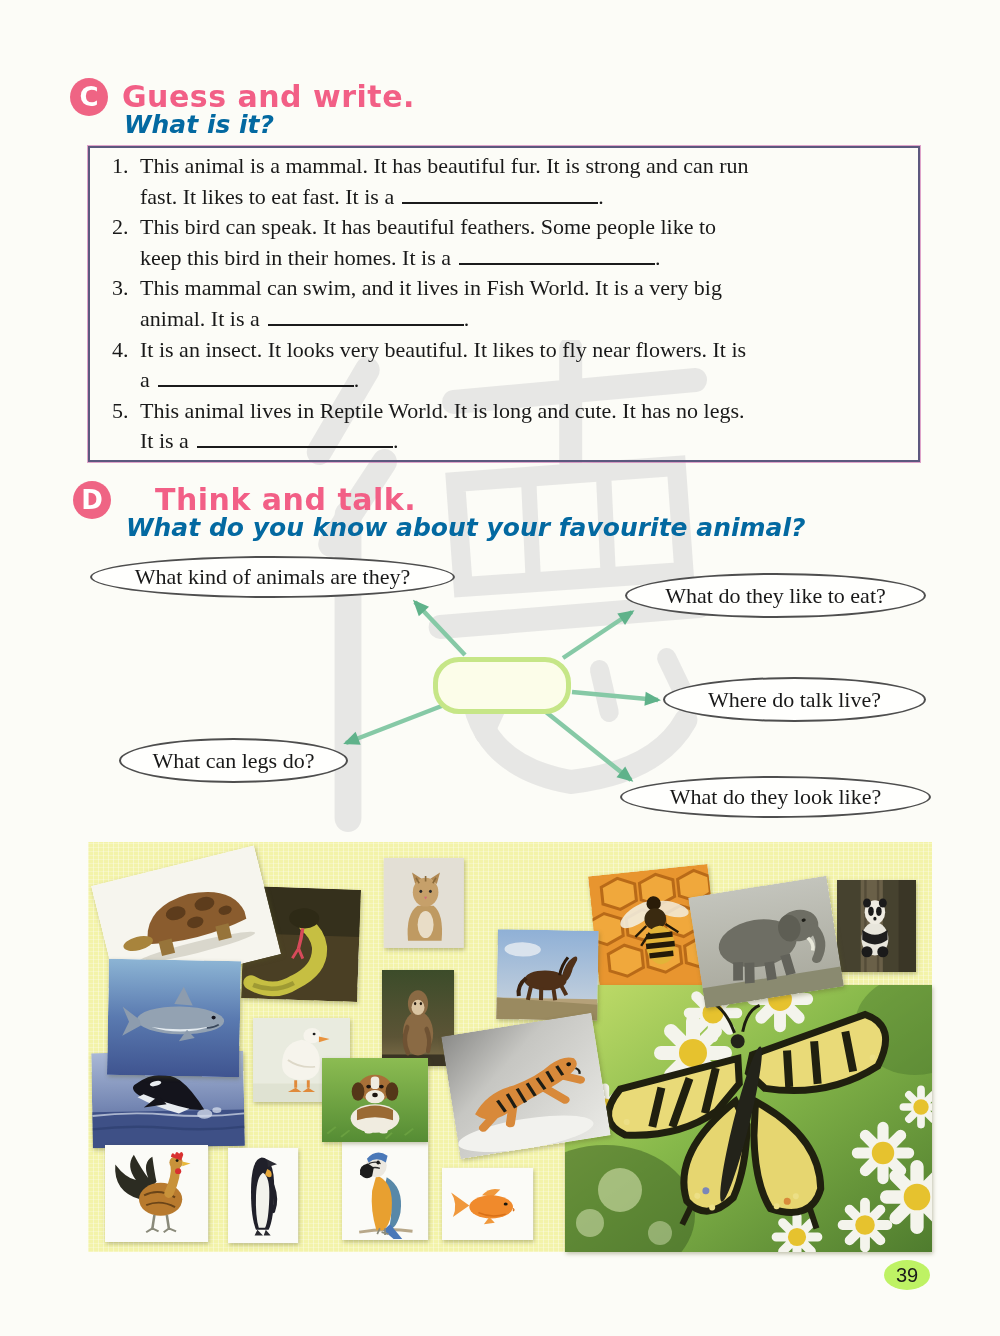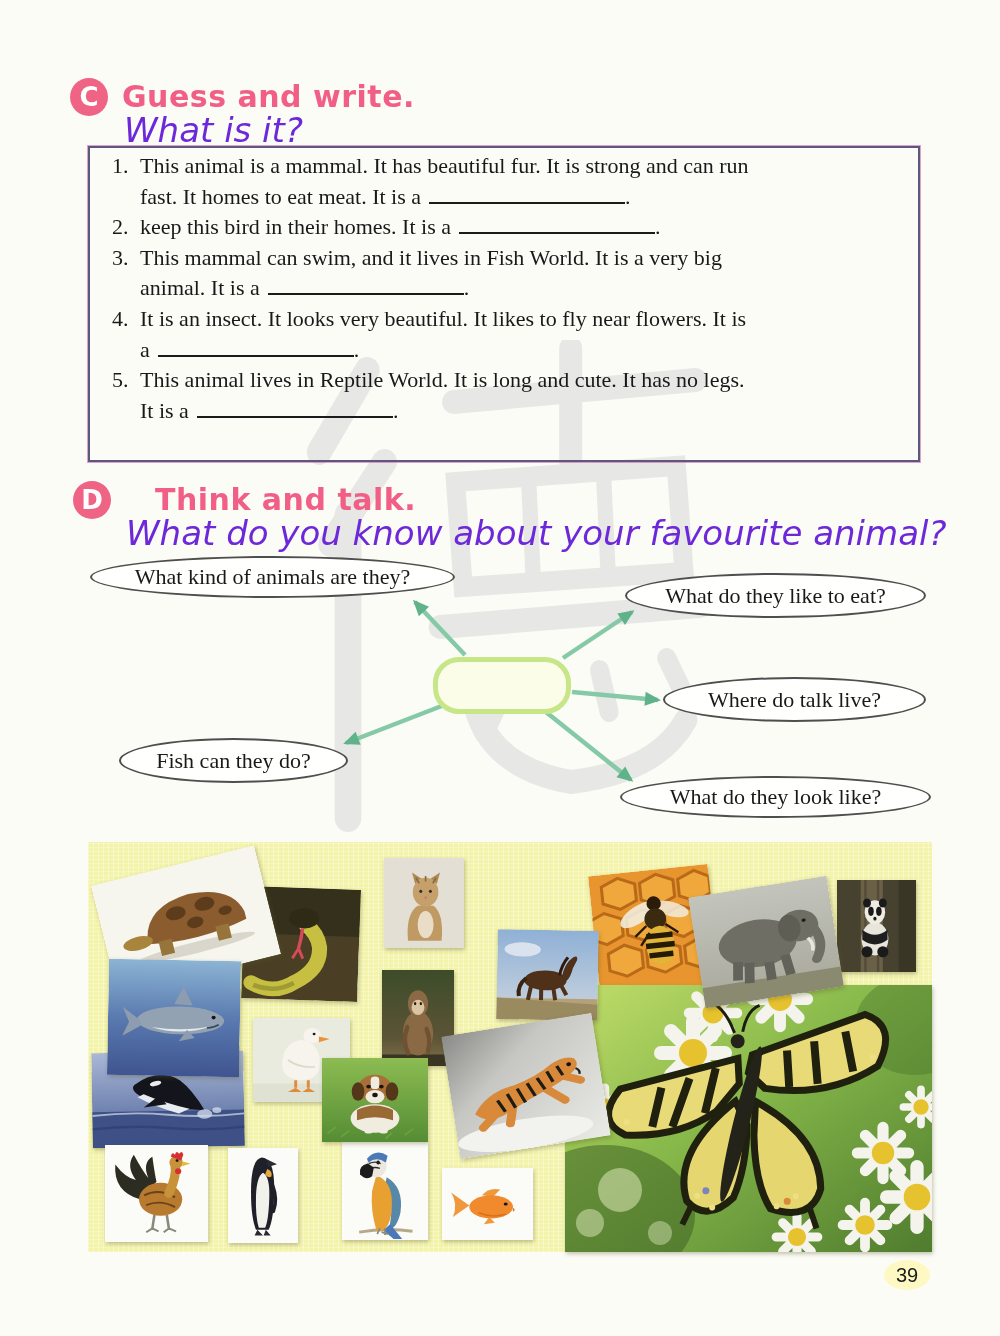--- a/index.html
+++ b/index.html
@@ -6,22 +6,22 @@
   .page{position:relative;width:1000px;height:1336px;margin:0 auto;background:#fcfcf7;overflow:hidden;
         font-family:"Liberation Serif","DejaVu Serif",serif;color:#191919;}
   
   .watermark{position:absolute;left:252px;top:340px;width:480px;height:520px;z-index:0;opacity:.5;}
   
   .badge{position:absolute;width:38px;height:38px;border-radius:50%;background:#ef6484;color:#fff;
          font-family:"DejaVu Sans","Liberation Sans",sans-serif;font-weight:bold;font-size:26px;
          display:flex;align-items:center;justify-content:center;z-index:2;}
   .sec-title{position:absolute;font-family:"DejaVu Sans","Liberation Sans",sans-serif;font-weight:bold;
          font-size:30px;letter-spacing:.5px;color:#f25f86;z-index:2;white-space:nowrap;}
-  .sec-sub{position:absolute;font-family:"DejaVu Sans","Liberation Sans",sans-serif;font-weight:normal;
-         font-style:italic;font-size:34px;color:#6d28d9;z-index:2;white-space:nowrap;}
+  .sec-sub{position:absolute;font-family:"DejaVu Sans","Liberation Sans",sans-serif;font-weight:bold;
+         font-style:italic;font-size:25px;color:#0369a1;z-index:2;white-space:nowrap;}
   
   .riddle-box{position:absolute;left:88px;top:146px;width:832px;height:316px;box-sizing:border-box;
          border:2px solid #5c587e;box-shadow:0 0 0 1px rgba(199,90,165,.55);z-index:1;padding-top:3px;}
   .ritem{position:relative;padding-left:50px;font-size:22px;line-height:30.6px;}
   .ritem .num{position:absolute;left:22px;top:0;}
   .ritem .l{white-space:nowrap;}
   .blank{display:inline-block;width:196px;height:14px;border-bottom:2px solid #1b1b1b;margin-left:8px;
          vertical-align:baseline;}
   
   .bubble{position:absolute;border:2px solid #4e4e4e;border-radius:50%;background:#fffffd;z-index:2;
@@ -29,21 +29,21 @@
   .center-box{position:absolute;left:433px;top:657px;width:138px;height:57px;background:#fcfde9;
          border:5px solid #c6e687;border-radius:26px;box-sizing:border-box;z-index:2;}
   .arrows{position:absolute;left:0;top:0;width:1000px;height:1336px;z-index:1;pointer-events:none;}
   
   .collage{position:absolute;left:88px;top:842px;width:844px;height:410px;background:#f3f3a9;z-index:2;
      background-image:repeating-linear-gradient(90deg,rgba(255,255,255,.35) 0 1px,transparent 1px 5px),
                       repeating-linear-gradient(0deg,rgba(255,255,255,.25) 0 1px,transparent 1px 4px);}
   .ph{position:absolute;overflow:hidden;box-shadow:1px 2px 4px rgba(90,90,40,.35);}
   .ph svg{display:block;width:100%;height:100%;}
   
-  .pagenum{position:absolute;left:884px;top:1260px;width:46px;height:30px;border-radius:50%;background:#fef9c3;
+  .pagenum{position:absolute;left:884px;top:1260px;width:46px;height:30px;border-radius:50%;background:#bef264;
      display:flex;align-items:center;justify-content:center;z-index:3;
      font-family:"Liberation Sans","DejaVu Sans",sans-serif;font-size:20px;color:#1b1b1b;}
 </style>
 </head>
 <body>
 
 <div class="page">
 
   <svg class="watermark" viewBox="0 0 500 520" preserveAspectRatio="none">
     <g stroke="#d4d4d4" fill="none" stroke-linecap="round">
@@ -66,24 +66,25 @@
   <div class="badge" style="left:70px;top:78px;">
     <span>C</span>
   </div>
   <div class="sec-title" style="left:122px;top:79px;">Guess and write.</div>
   <div class="sec-sub" style="left:124px;top:110px;">What is it?</div>
 
   <div class="riddle-box">
     <div class="ritem">
       <span class="num">1.</span>
       <div class="l">This animal is a mammal. It has beautiful fur. It is strong and can run</div>
-      <div class="l"><span>fast. It homes to eat meat. It is a</span><span class="blank"></span><span>.</span></div>
+      <div class="l"><span>fast. It likes to eat fast. It is a</span><span class="blank"></span><span>.</span></div>
     </div>
     <div class="ritem">
       <span class="num">2.</span>
+      <div class="l">This bird can speak. It has beautiful feathers. Some people like to</div>
       <div class="l"><span>keep this bird in their homes. It is a</span><span class="blank"></span><span>.</span></div>
     </div>
     <div class="ritem">
       <span class="num">3.</span>
       <div class="l">This mammal can swim, and it lives in Fish World. It is a very big</div>
       <div class="l"><span>animal. It is a</span><span class="blank"></span><span>.</span></div>
     </div>
     <div class="ritem">
       <span class="num">4.</span>
       <div class="l">It is an insect. It looks very beautiful. It likes to fly near flowers. It is</div>
@@ -113,21 +114,21 @@
       <line x1="563" y1="658" x2="632" y2="612" marker-end="url(#ah)"></line>
       <line x1="572" y1="692" x2="658" y2="700" marker-end="url(#ah)"></line>
       <line x1="452" y1="702" x2="346" y2="743" marker-end="url(#ah)"></line>
       <line x1="546" y1="712" x2="631" y2="780" marker-end="url(#ah)"></line>
     </g>
   </svg>
 
   <div class="bubble" style="left:625px;top:573px;width:301px;height:45px;">What do they like to eat?</div>
   <div class="bubble" style="left:90px;top:556px;width:365px;height:42px;">What kind of animals are they?</div>
   <div class="bubble" style="left:663px;top:677px;width:263px;height:45px;">Where do talk live?</div>
-  <div class="bubble" style="left:119px;top:738px;width:229px;height:45px;">Fish can they do?</div>
+  <div class="bubble" style="left:119px;top:738px;width:229px;height:45px;">What can legs do?</div>
   <div class="bubble" style="left:620px;top:776px;width:311px;height:42px;">What do they look like?</div>
   <div class="center-box"></div>
 
   <div class="collage">
 
     <div class="ph" style="left:14px;top:22px;width:168px;height:112px;transform:rotate(-14deg);z-index:2;">
       <svg viewBox="0 0 100 100" preserveAspectRatio="none">
         <rect width="100" height="100" fill="#f6f5ee"></rect>
         <ellipse cx="52" cy="76" rx="36" ry="5" fill="#d9d7cc"></ellipse>
         <path d="M25,58 Q29,30 55,28 Q81,30 85,55 L85,62 Q55,72 25,63 Z" fill="#8a5c2e"></path>

